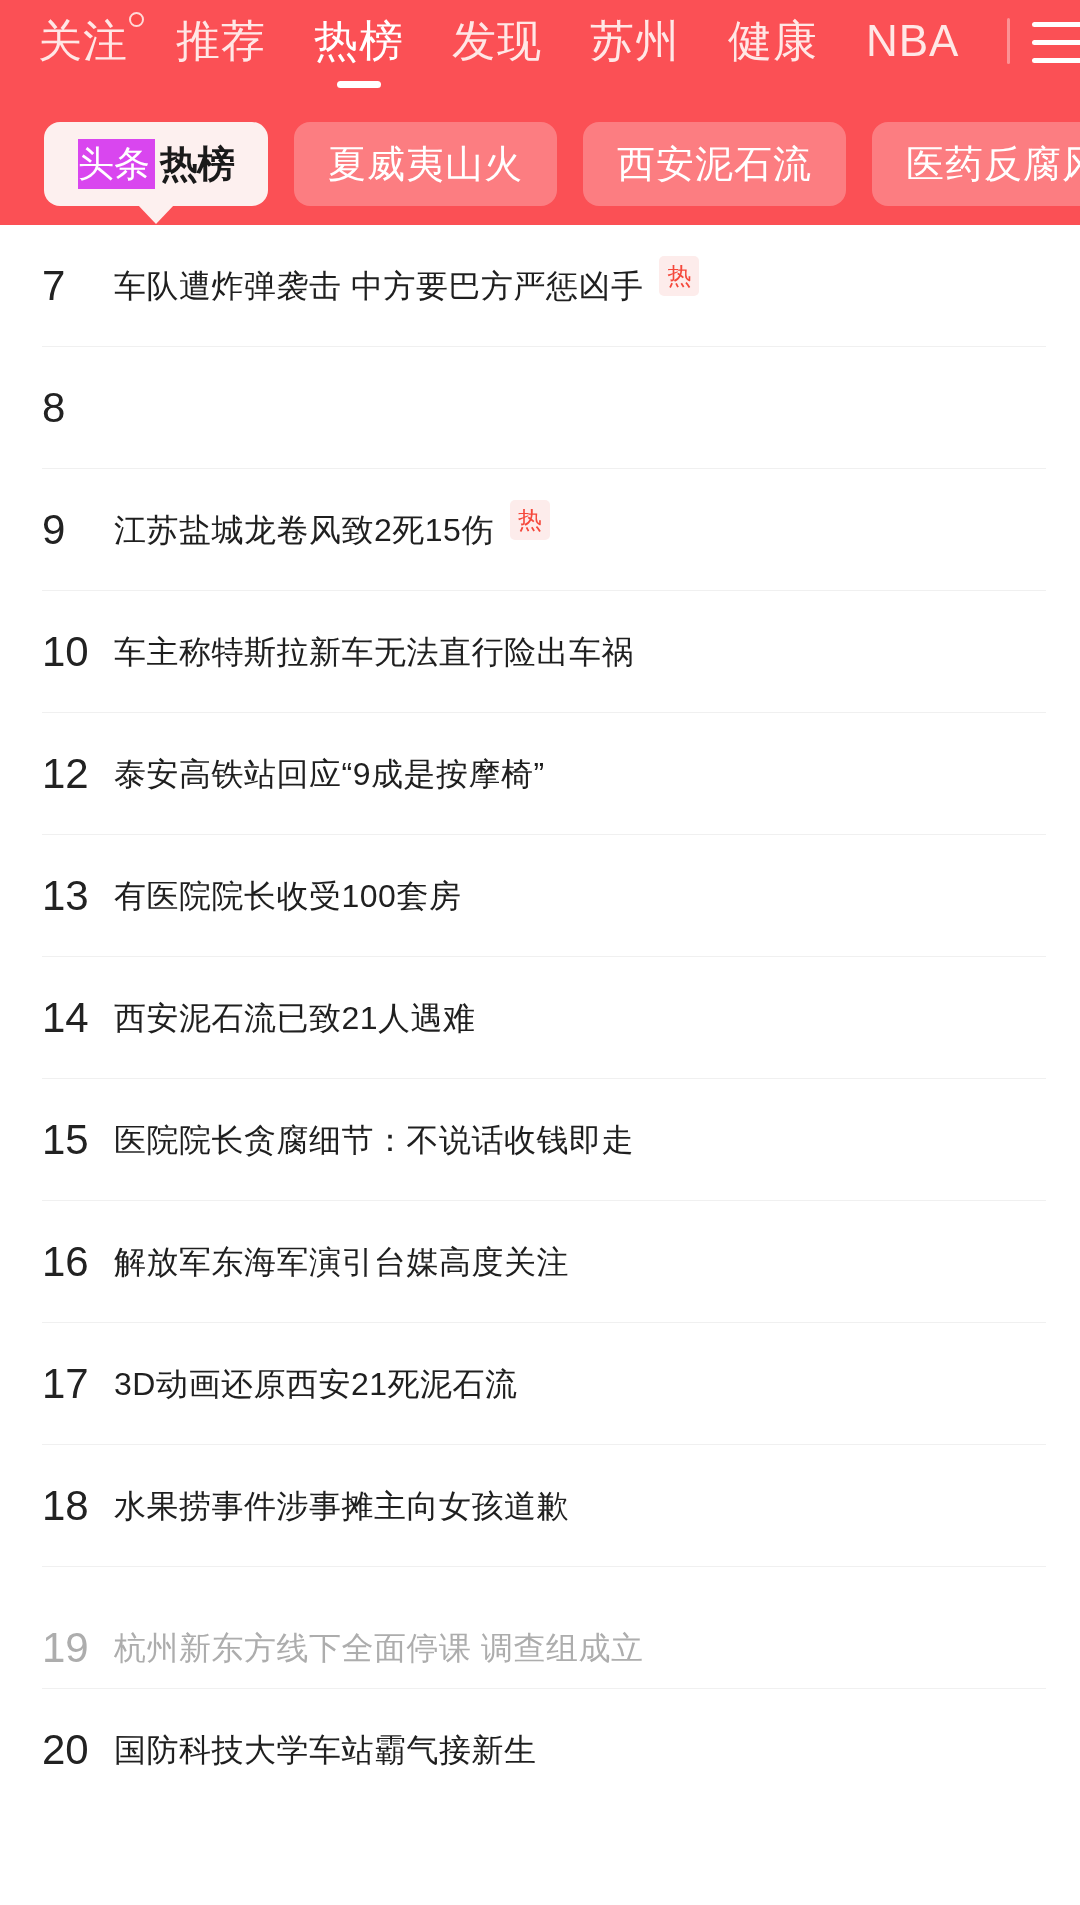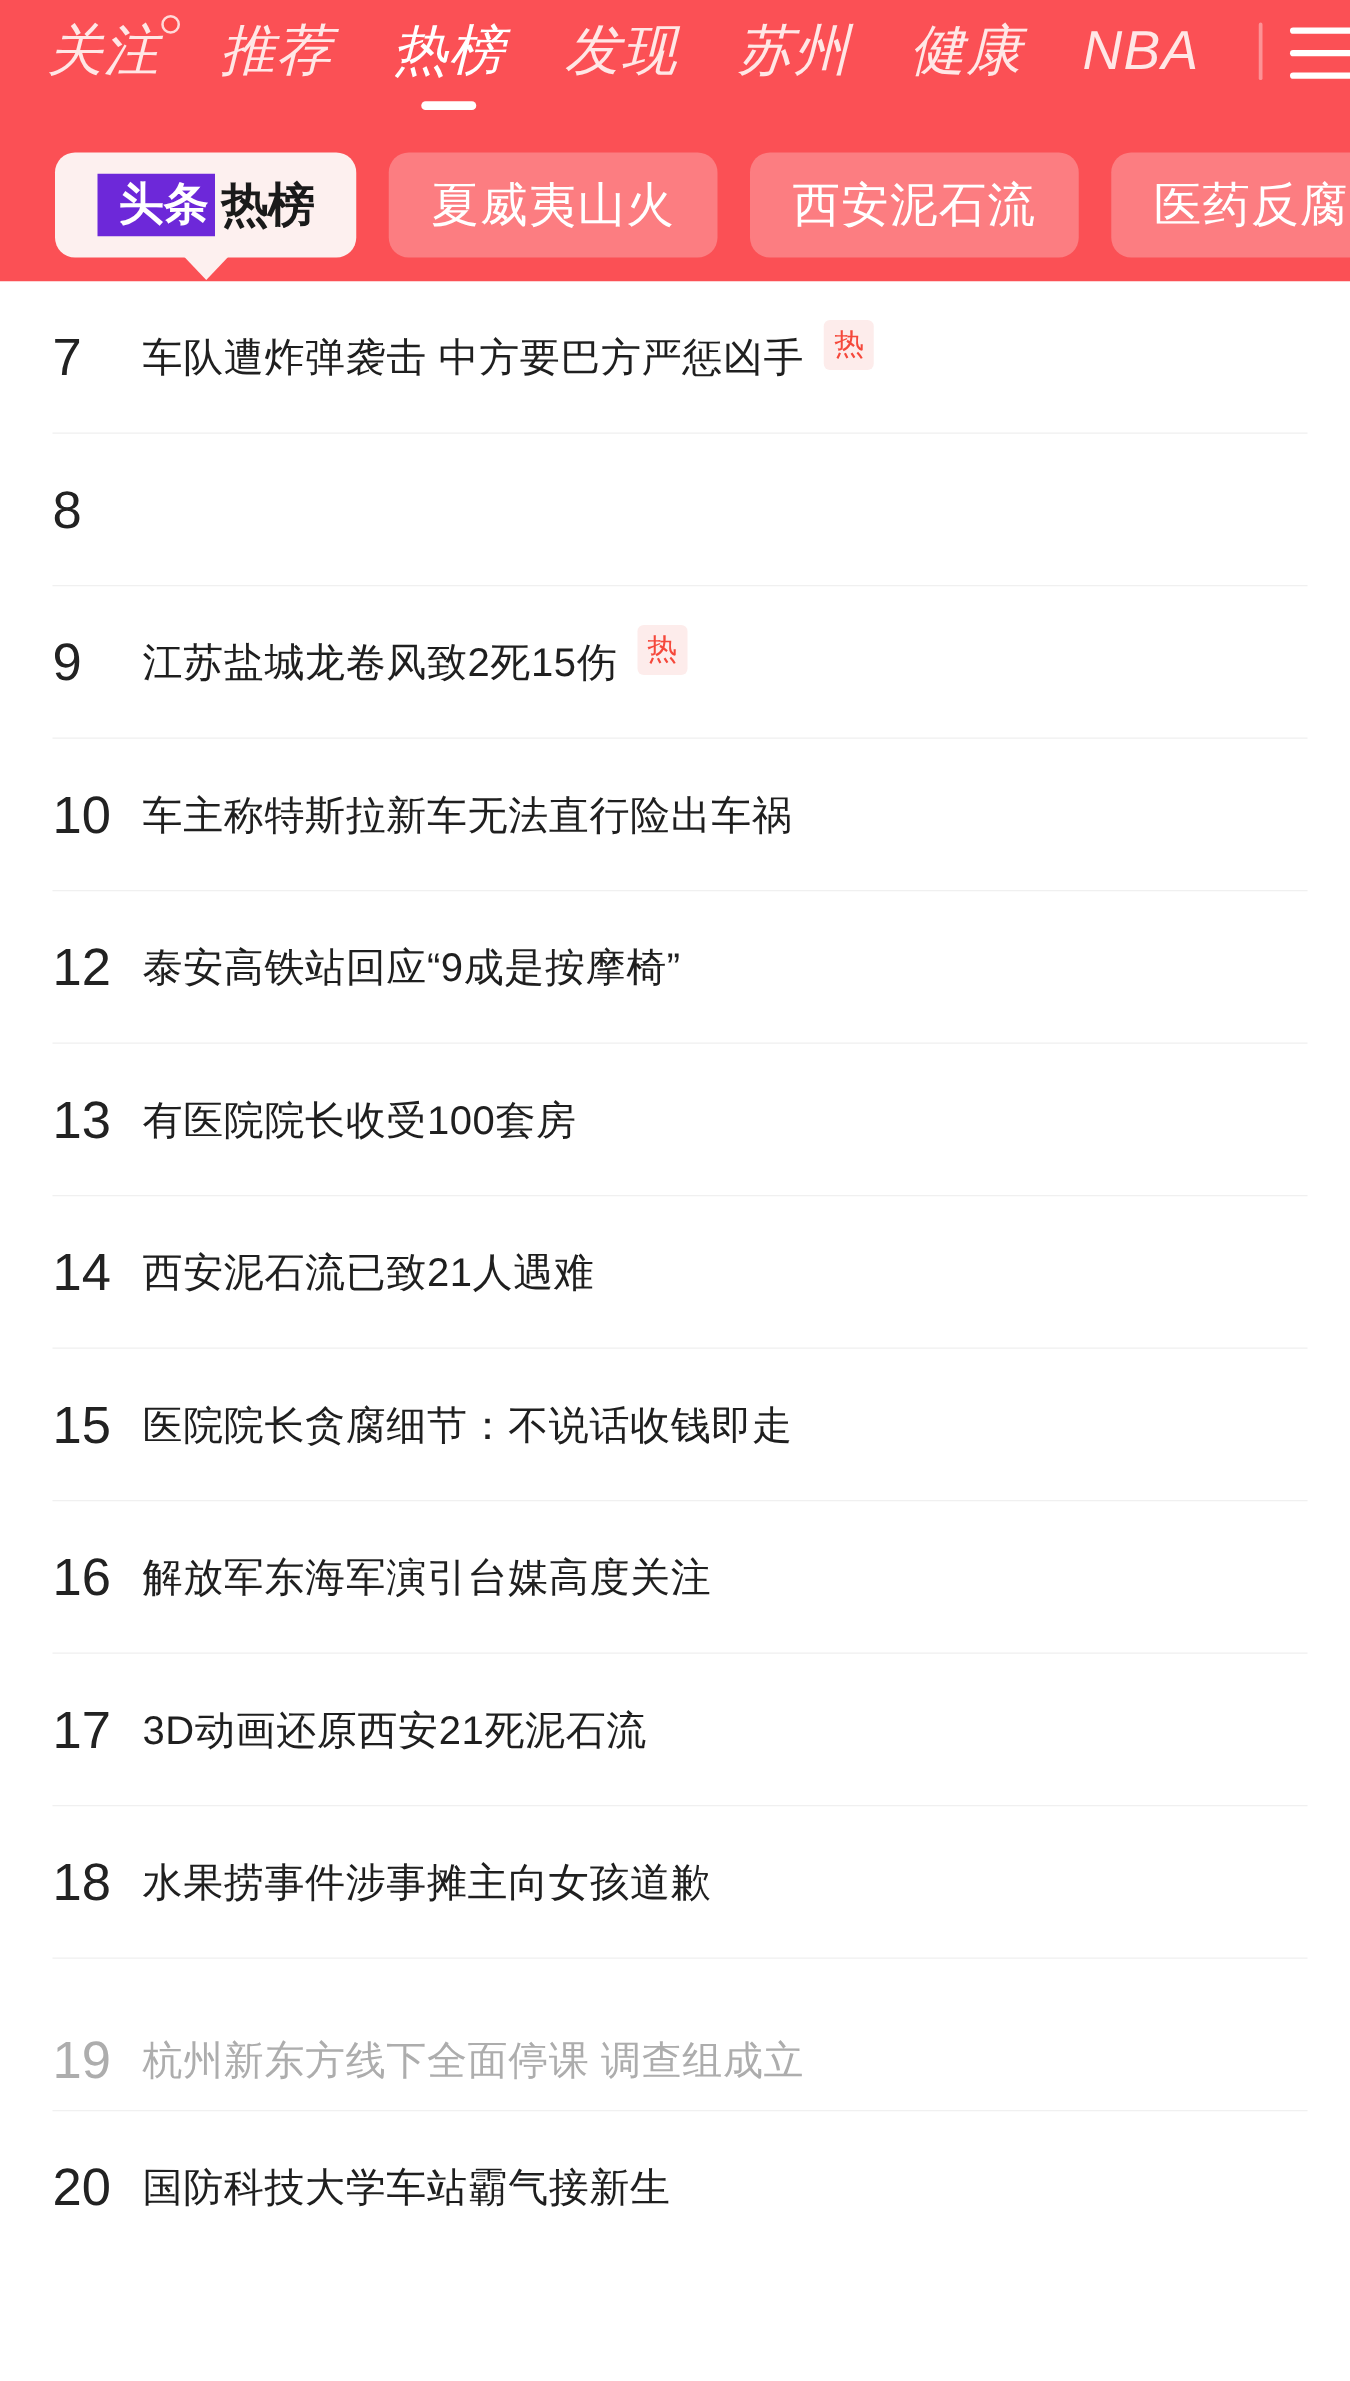--- a/index.html
+++ b/index.html
@@ -26,21 +26,20 @@
     height: 225px;
   }
 
   .nav-row {
     display: flex;
     align-items: flex-start;
     height: 86px;
     padding-left: 38px;
     box-sizing: border-box;
     white-space: nowrap;
-    font-style: italic;
   }
 
   .nav-tab {
     position: relative;
     color: #ffe7e6;
     font-size: 44px;
     line-height: 62px;
     margin-right: 48px;
     letter-spacing: 1px;
     flex: none;
@@ -143,26 +142,26 @@
     border-right: 19px solid transparent;
     border-top: 20px solid #fdf0ef;
   }
   
   .logo-wrap {
     display: flex;
     align-items: center;
     height: 52px;
   }
   .logo-red {
-    background: #6d28d9;
+    background: #d946ef;
     color: #ffffff;
     font-size: 36px;
-    font-weight: bold;
+    font-weight: normal;
     line-height: 46px;
-    padding: 2px 5px 2px 17px;
+    padding: 2px 5px 2px 0;
     letter-spacing: 0px;
     font-family: "DejaVu Sans", sans-serif;
   }
   .logo-dark {
     color: #1a1a1a;
     font-size: 38px;
     font-weight: bold;
     line-height: 46px;
     margin-left: 5px;
     letter-spacing: -1px;

